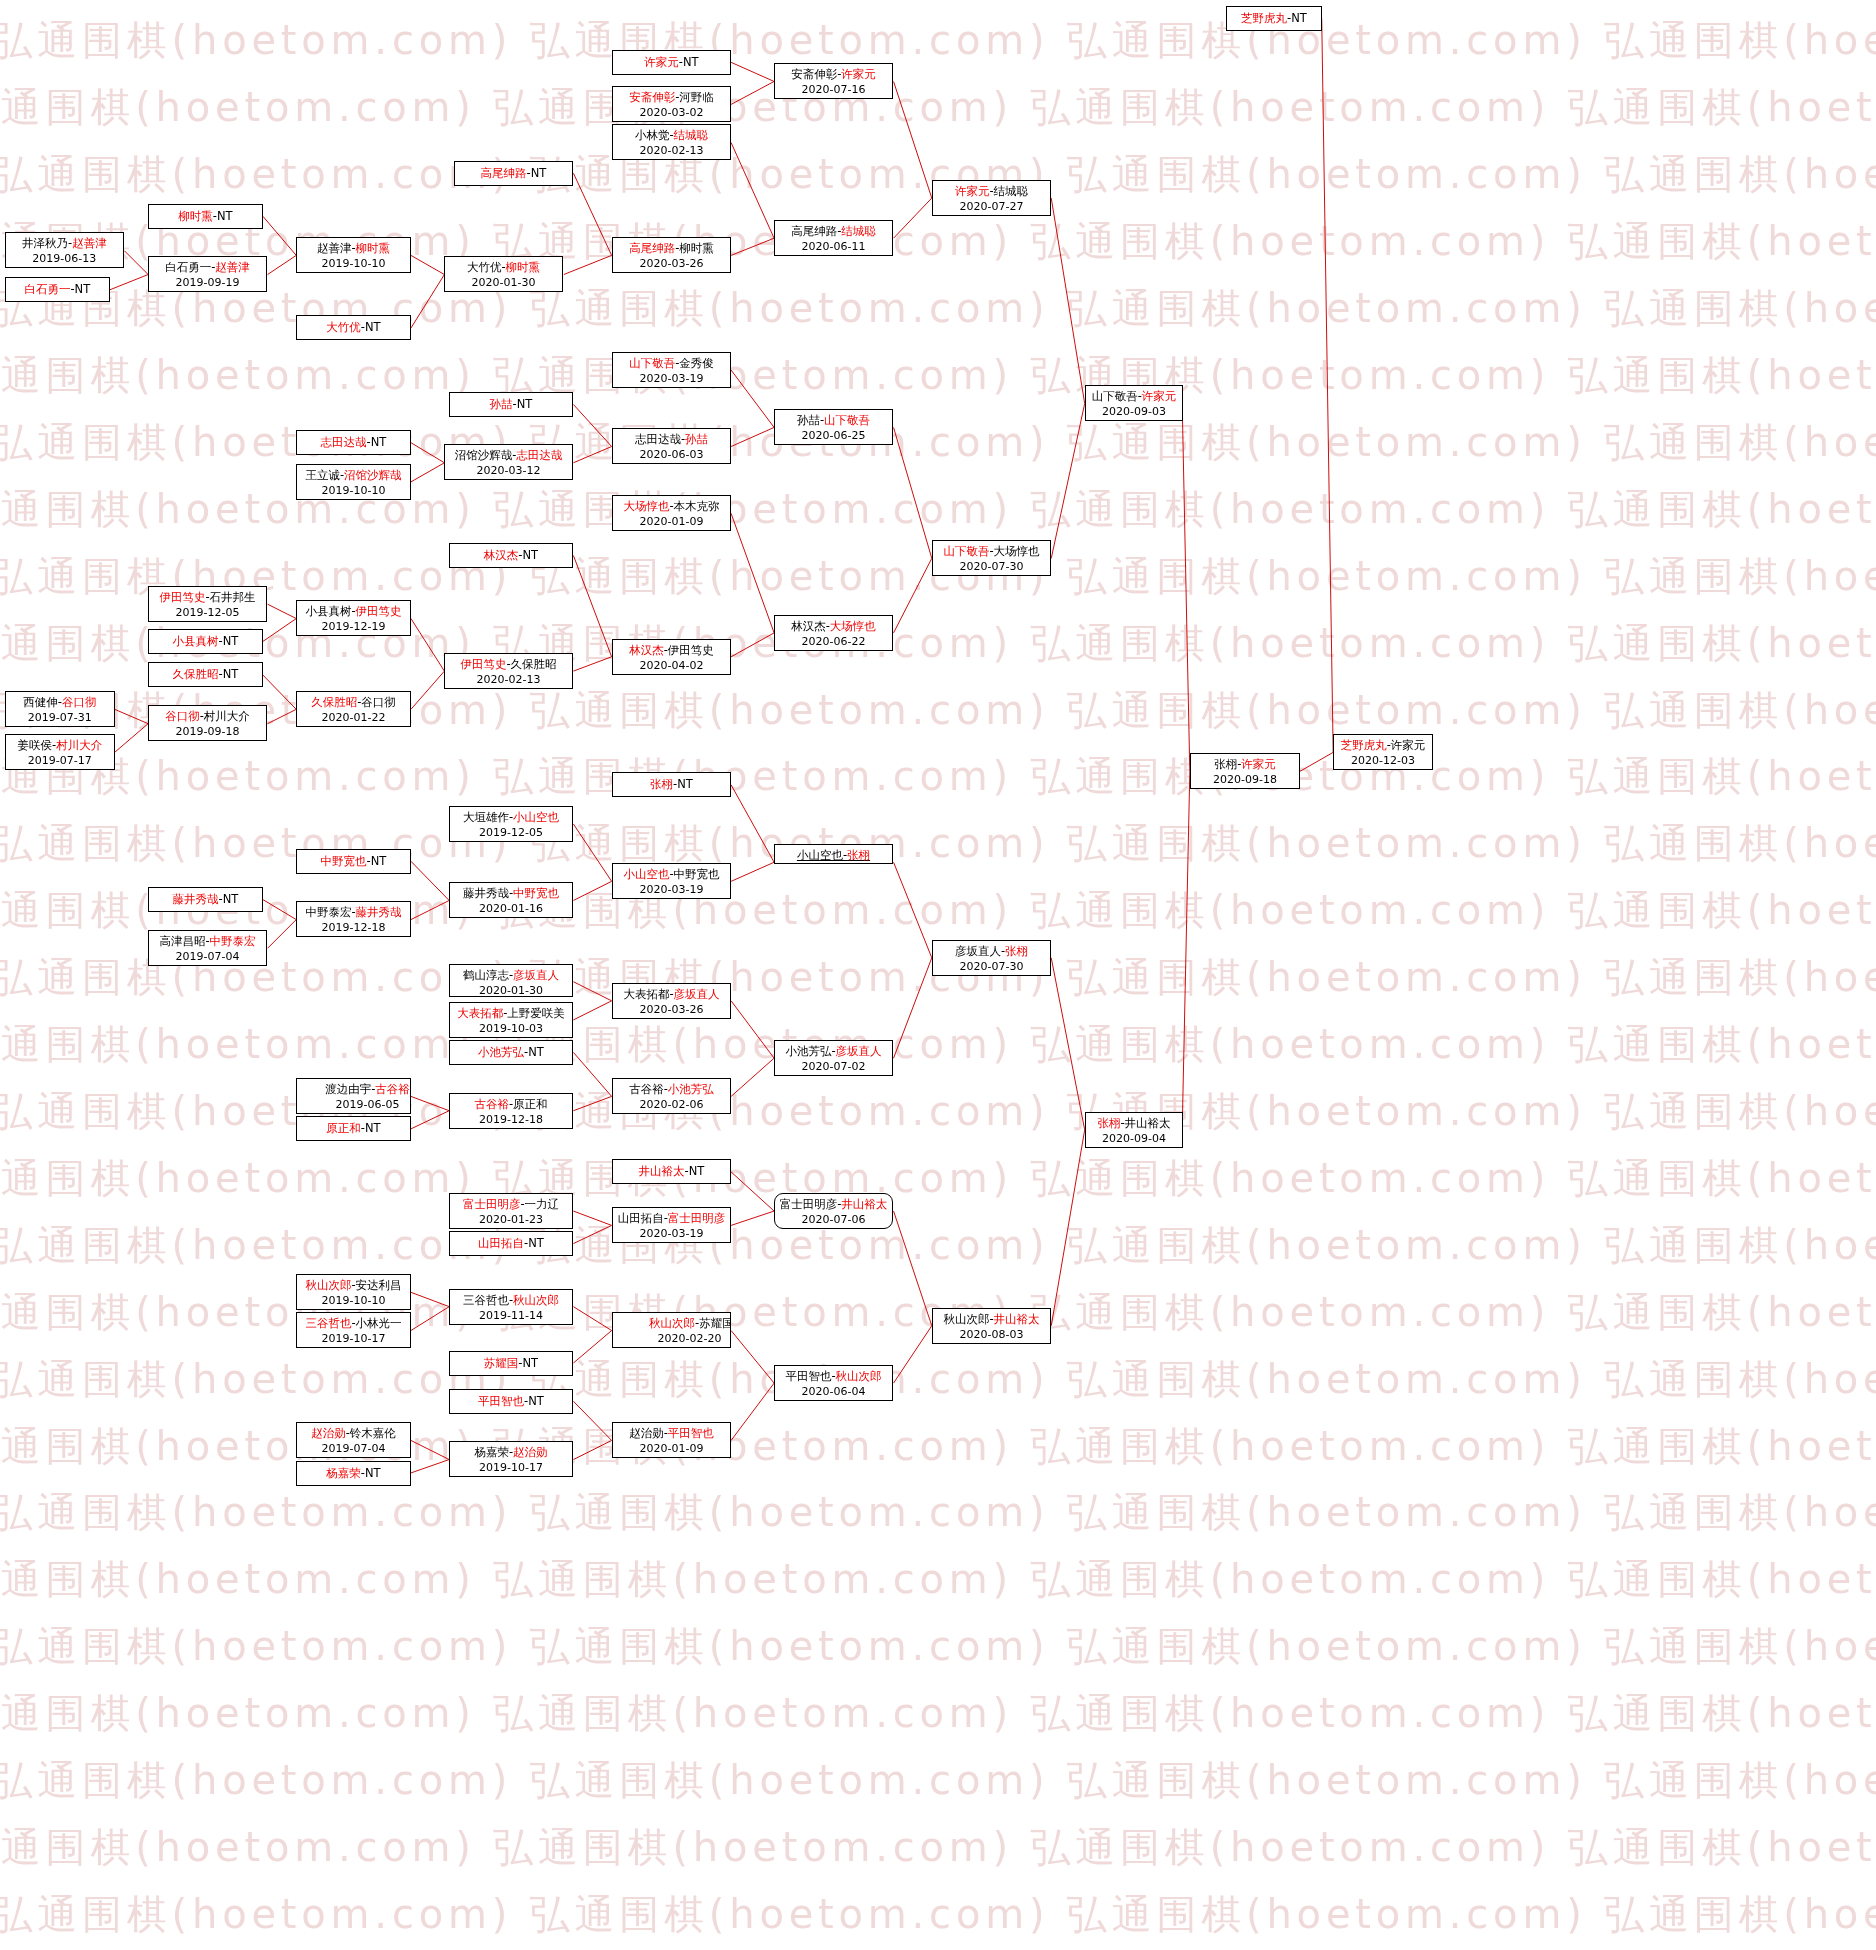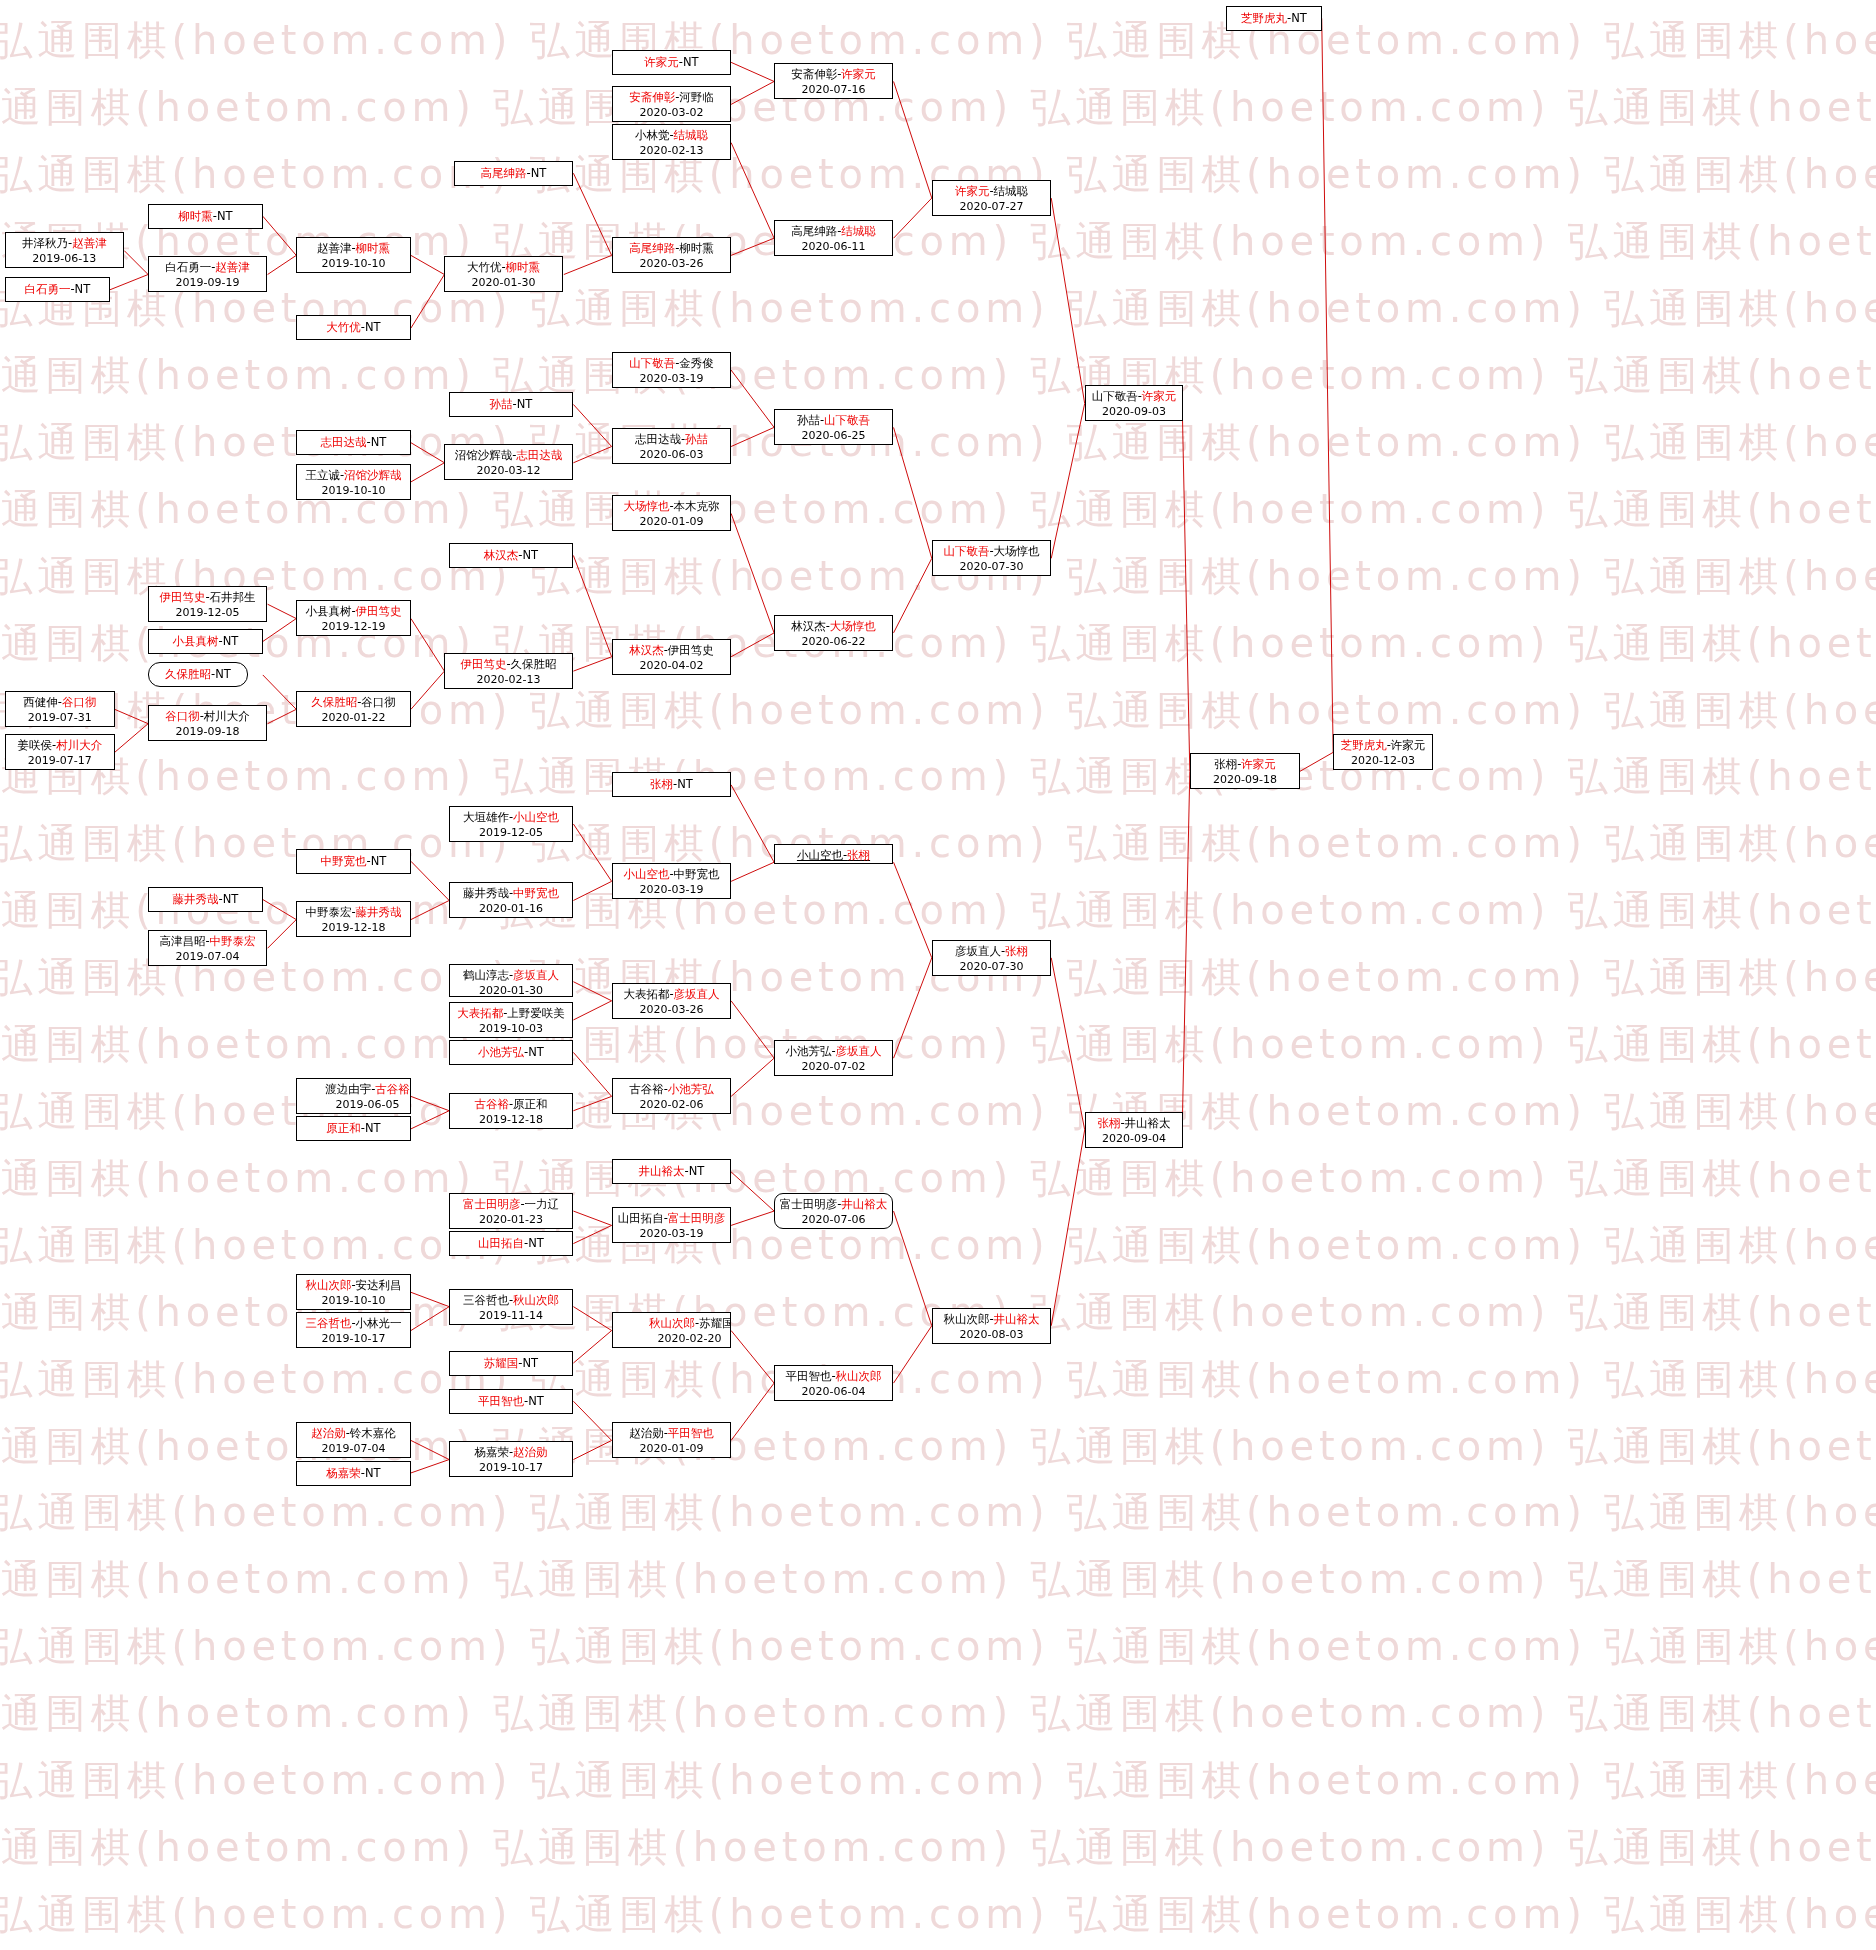--- a/index.html
+++ b/index.html
@@ -248,21 +248,21 @@
       <div class="name"><span class="win">伊田笃史</span><span>-石井邦生</span></div>
       <div class="date">2019-12-05</div>
     </div>
     <div class="node single" style="left: 148px; top: 629px; width: 115px; height: 25px;">
       <div class="name"><span class="win">小县真树</span><span>-NT</span></div>
     </div>
     <div class="node" style="left: 296px; top: 600px; width: 115px; height: 36px;">
       <div class="name"><span>小县真树-</span><span class="win">伊田笃史</span></div>
       <div class="date">2019-12-19</div>
     </div>
-    <div class="node single" style="left: 148px; top: 662px; width: 100px; height: 25px; border-radius: 12px;">
+    <div class="node single" style="left: 148px; top: 662px; width: 115px; height: 25px;">
       <div class="name"><span class="win">久保胜昭</span><span>-NT</span></div>
     </div>
     <div class="node" style="left: 612px; top: 639px; width: 119px; height: 36px;">
       <div class="name"><span class="win">林汉杰</span><span>-伊田笃史</span></div>
       <div class="date">2020-04-02</div>
     </div>
     <div class="node" style="left: 444px; top: 653px; width: 129px; height: 36px;">
       <div class="name"><span class="win">伊田笃史</span><span>-久保胜昭</span></div>
       <div class="date">2020-02-13</div>
     </div>

